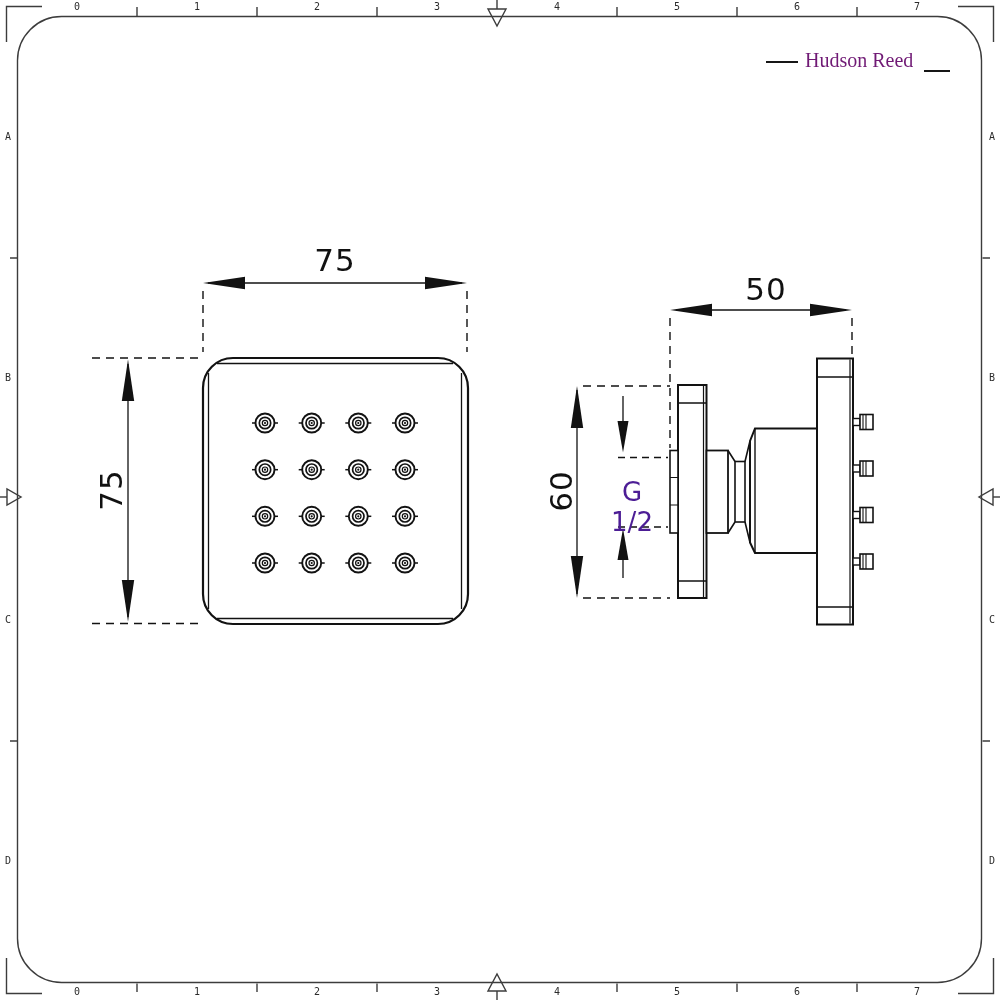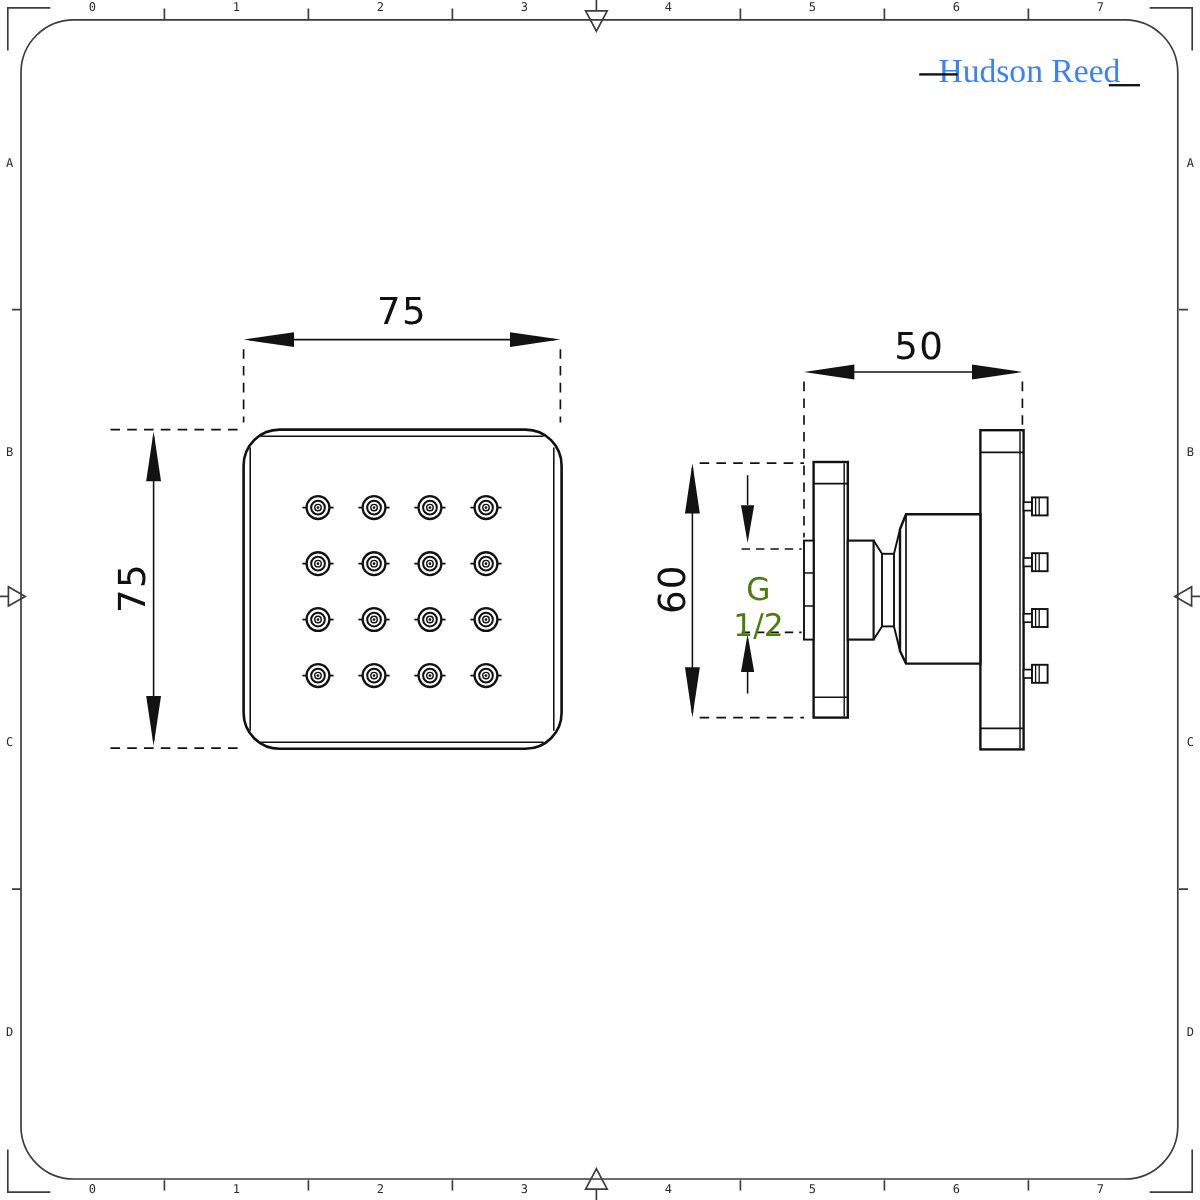--- a/index.html
+++ b/index.html
@@ -15,24 +15,24 @@
   }
   .grid-letter{
     font-family:"DejaVu Sans Mono", monospace;
     font-size:10px;color:#2b2b2b;width:12px;text-align:center;line-height:12px;
   }
   .dim{
     font-size:31px;color:#111;text-align:center;line-height:34px;
     letter-spacing:1px;
   }
   .dim-rot{transform:rotate(-90deg);transform-origin:center center;}
-  .thread{font-size:26px;color:#4d7c0f;text-align:center;line-height:30px;}
+  .thread{font-size:26px;color:#4c1d95;text-align:center;line-height:30px;}
   .logo-text{
     font-family:"Liberation Serif","DejaVu Serif",serif;
-    font-size:28px;color:#3b82f6;white-space:nowrap;line-height:30px;
+    font-size:20px;color:#701a75;white-space:nowrap;line-height:30px;margin-left:23px;
   }
   .logo-line{position:absolute;height:2px;background:#161616;}
 </style>
 </head>
 <body>
 
 <svg width="1000" height="1000" viewBox="0 0 1000 1000">
 
   <g fill="none" stroke="#3c3c3c" stroke-width="1.4">
     <rect x="17.5" y="16.5" width="964" height="966" rx="44"></rect>

